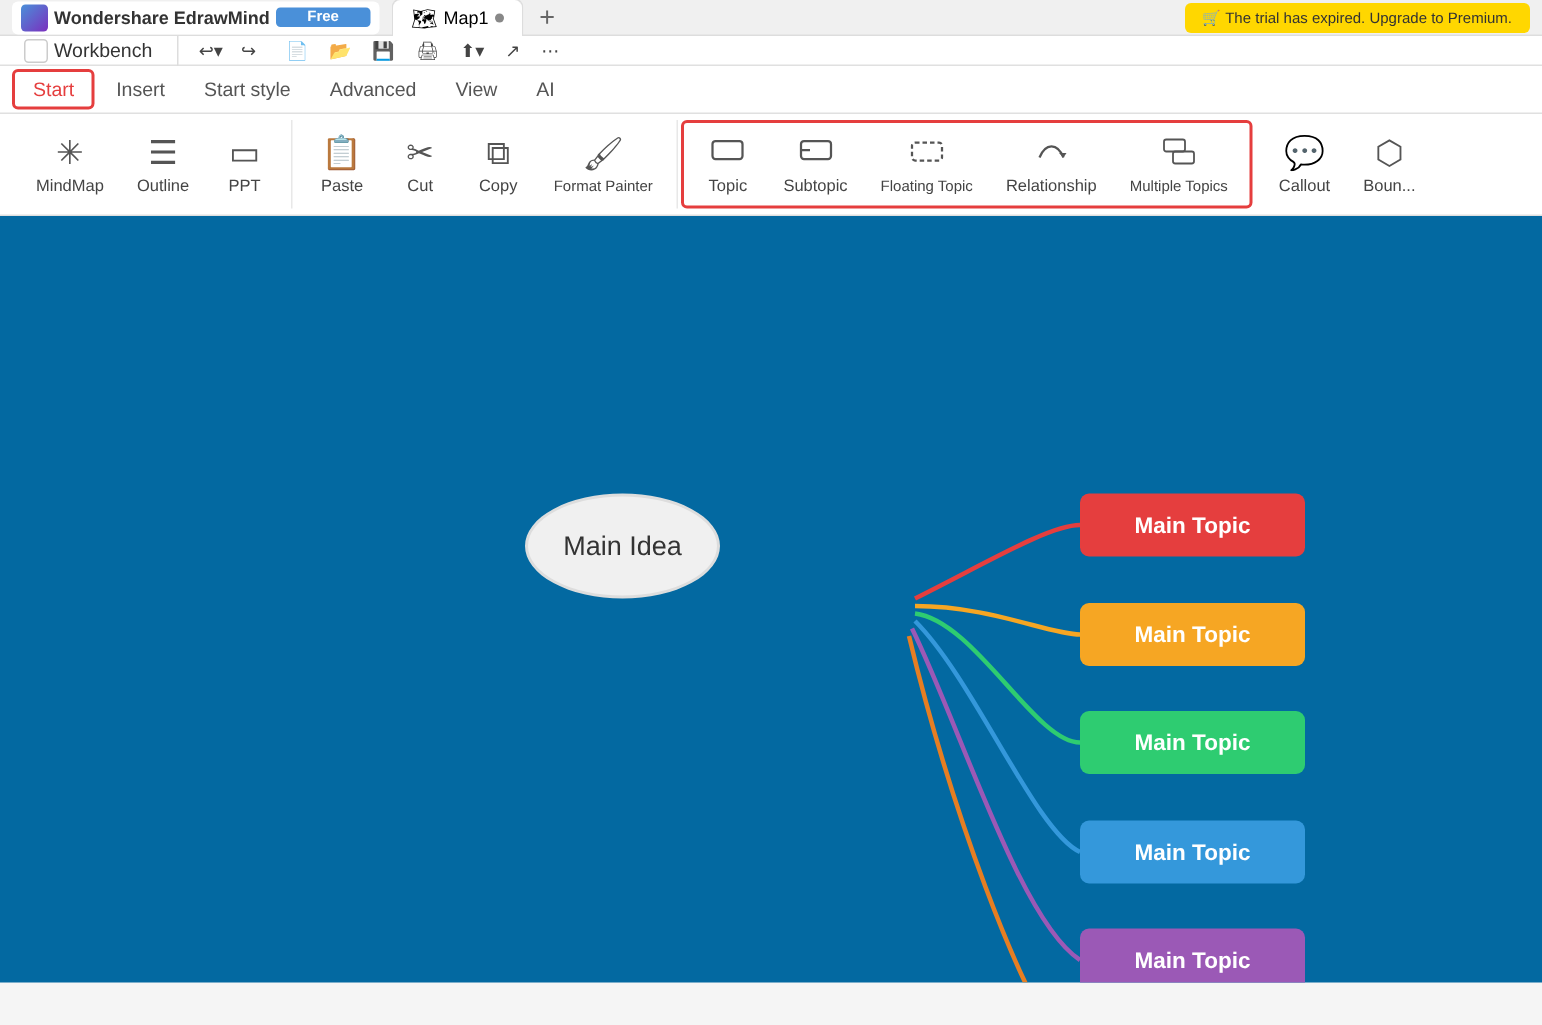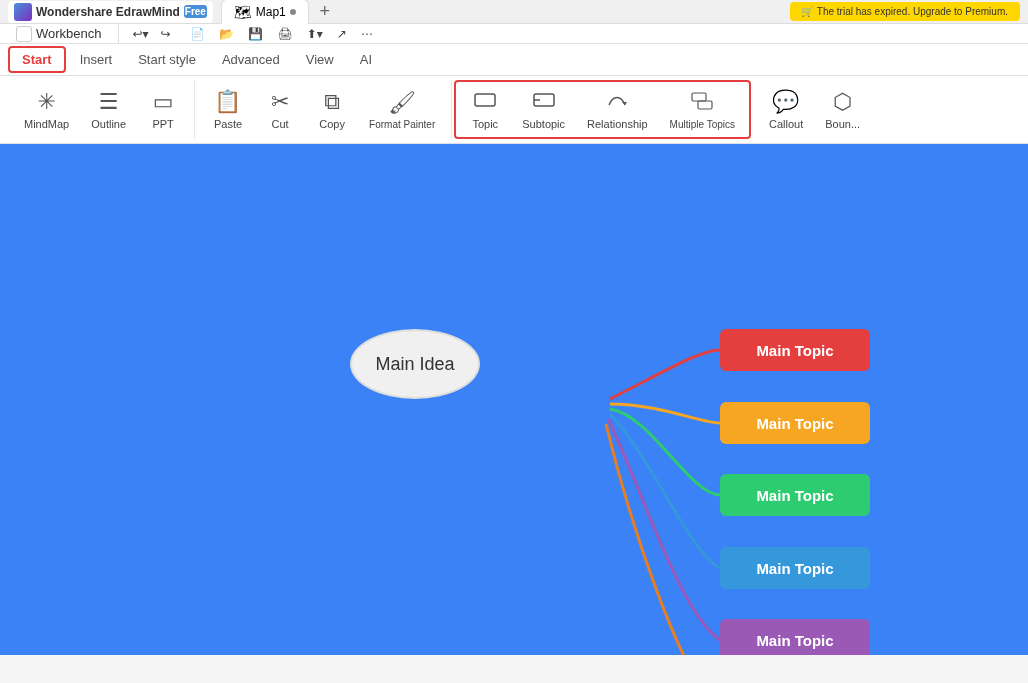--- a/index.html
+++ b/index.html
@@ -26,21 +26,21 @@
     }
     .app-logo-icon {
       width: 18px; height: 18px;
       background: linear-gradient(135deg, #4a90d9, #7b2fbe);
       border-radius: 3px;
     }
     .free-badge {
       background: #4a90d9;
       color: white;
       font-size: 10px;
-      padding: 1px 1px;
+      padding: 1px 21px;
       border-radius: 3px;
     }
     .tab-bar {
       display: flex; align-items: center; gap: 4px;
       flex: 1;
     }
     .tab {
       display: flex; align-items: center; gap: 4px;
       background: white;
       border-radius: 6px 6px 0 0;
@@ -123,21 +123,21 @@
       cursor: pointer;
       border-radius: 4px 4px 0 0;
       color: #555;
       border: none; background: transparent;
       position: relative;
     }
     .ribbon-tab.highlighted {
       border: 2px solid #e53e3e;
       border-radius: 4px;
       color: #e53e3e;
-      font-weight: 700;
+      font-weight: 400;
     }
 
     
     .toolbar {
       display: flex;
       align-items: stretch;
       background: white;
       height: 68px;
       padding: 4px 8px;
       border-bottom: 1px solid #e0e0e0;
@@ -171,21 +171,21 @@
 
     
     .toolbar-group.highlighted {
       border: 2px solid #e53e3e;
       border-radius: 4px;
       padding: 0 4px;
     }
 
     
     .canvas {
-      background: #3b82f6;
+      background: #0369a1;
       flex: 1;
       position: relative;
       overflow: hidden;
       height: calc(683px - 36px - 36px - 32px - 68px);
     }
 
     
     .mindmap-container {
       position: absolute;
       top: 0; left: 0; right: 0; bottom: 0;
@@ -330,20 +330,28 @@
         <svg width="24" height="18" viewBox="0 0 24 18">
             <rect x="2" y="3" width="20" height="12" rx="2" fill="none" stroke="#555" stroke-width="1.5"></rect>
             <line x1="8" y1="9" x2="2" y2="9" stroke="#555" stroke-width="1.5"></line>
           </svg>
       </span>
       <span>Subtopic</span>
     </button>
     <button class="tool-btn">
       <span class="icon">
         <svg width="24" height="18" viewBox="0 0 24 18">
+            <rect x="2" y="3" width="20" height="12" rx="2" fill="none" stroke="#555" stroke-width="1.5" stroke-dasharray="3,2"></rect>
+          </svg>
+      </span>
+      <span style="font-size:10px;">Floating Topic</span>
+    </button>
+    <button class="tool-btn">
+      <span class="icon">
+        <svg width="24" height="18" viewBox="0 0 24 18">
           <path d="M4 14 C8 4, 16 4, 20 14" fill="none" stroke="#555" stroke-width="1.5"></path>
           <polygon points="20,14 17,11 22,11" fill="#555"></polygon>
         </svg>
       </span>
       <span>Relationship</span>
     </button>
     <button class="tool-btn">
       <span class="icon">
         <svg width="24" height="18" viewBox="0 0 24 18">
           <rect x="2" y="1" width="14" height="8" rx="1.5" fill="none" stroke="#555" stroke-width="1.2"></rect>

